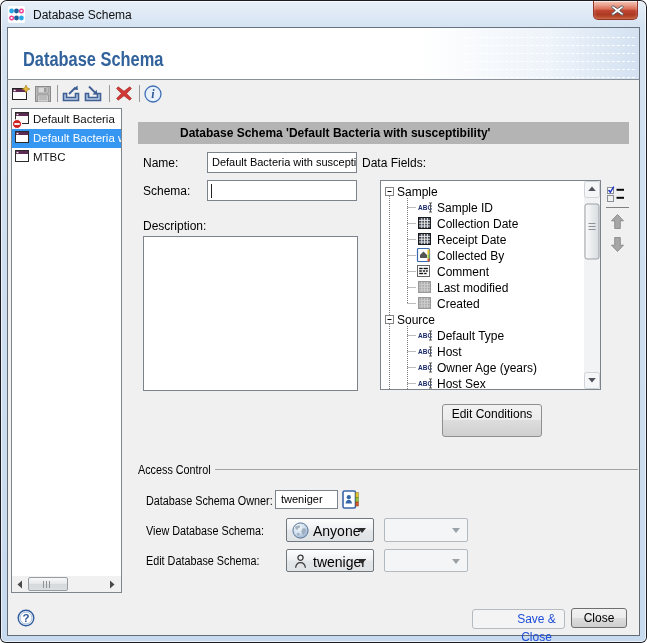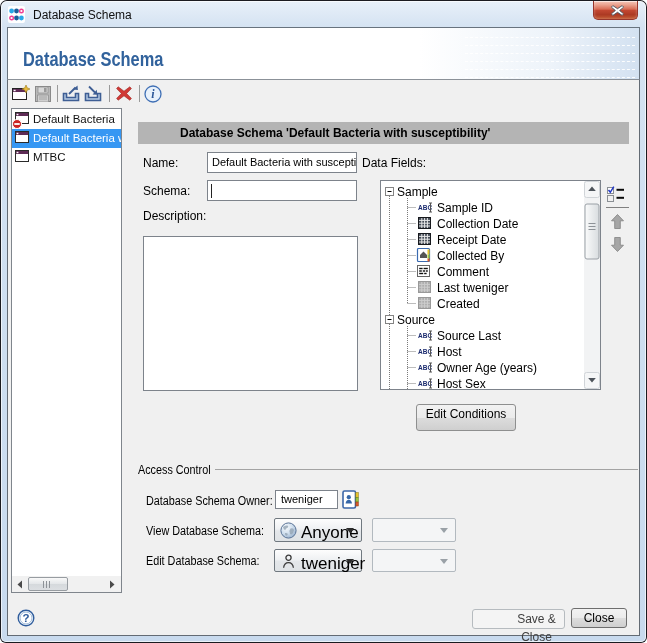--- a/index.html
+++ b/index.html
@@ -44,25 +44,25 @@
      font-size:12px;font-weight:bold;color:#000;line-height:22px;}
   #graybar span{margin-left:6px;padding-left:36px;}
   .lbl{font-size:12px;color:#000;white-space:nowrap;}
   .sqz{transform:scaleX(.9);transform-origin:0 50%;}
   .tbox{background:#fff;border:1px solid #7d838b;box-sizing:border-box;
      font-size:12px;color:#000;white-space:nowrap;overflow:hidden;}
   
   .btn{box-sizing:border-box;border:1px solid #8e8f8f;border-radius:3px;
      background:linear-gradient(180deg,#f2f2f2 0%,#ebebeb 50%,#dddddd 50%,#cfcfcf 100%);
      font-size:12px;color:#000;text-align:center;}
-  .btn.disabled{border-color:#b6bbbf;background:#f4f4f4;color:#404040;padding-left:36px;}
+  .btn.disabled{border-color:#b6bbbf;background:#f4f4f4;color:#1d4ed8;padding-left:36px;}
   
   .combo{box-sizing:border-box;border:1px solid #70787f;border-radius:2px;
      background:linear-gradient(180deg,#fdfdfd 0%,#eff1f3 45%,#e4e7ea 55%,#dfe3e6 100%);
-     font-size:17px;color:#000;}
+     font-size:14px;color:#000;margin-left:12px;}
   .combo.disabled{border-color:#b2b9bf;background:#f4f5f6;}
   .arrow{width:0;height:0;border-left:4px solid transparent;border-right:4px solid transparent;
      border-top:5px solid #2c2c2c;}
   .arrow.gray{border-top-color:#9aa1a7;}
 </style>
 </head>
 <body>
 <div class="abs" id="winborder"></div>
 <div class="abs" id="glass"></div>
 <div class="abs" id="client"></div>
@@ -172,21 +172,21 @@
 </div>
 
 <div class="abs" id="graybar"><span>Database Schema 'Default Bacteria with susceptibility'</span></div>
 
 <div class="abs lbl" style="left:143px;top:156px">Name:</div>
 <div class="abs tbox" style="left:207px;top:152px;width:150px;height:21px;line-height:19px;padding-left:4px;font-size:11px">Default Bacteria with susceptibility</div>
 <div class="abs lbl" style="left:143px;top:184px">Schema:</div>
 <div class="abs tbox" style="left:207px;top:180px;width:150px;height:21px">
     <div style="position:absolute;left:3px;top:3px;width:1px;height:14px;background:#222"></div>
   </div>
-<div class="abs lbl" style="left:143px;top:209px">Description:</div>
+<div class="abs lbl" style="left:143px;top:219px">Description:</div>
 <div class="abs tbox" style="left:143px;top:236px;width:215px;height:155px"></div>
 
 <div class="abs lbl" style="left:362px;top:156px">Data Fields:</div>
 <div class="abs tbox" id="treebox" style="left:380px;top:180px;width:221px;height:210px"></div>
 <svg class="abs" style="left:381px;top:181px" width="219" height="208" viewBox="0 0 219 208">
   <defs>
     <linearGradient id="sbv" x1="0" y1="0" x2="1" y2="0">
       <stop offset="0" stop-color="#fafbfb"></stop>
         <stop offset="1" stop-color="#d8dcdf"></stop>
     </linearGradient>
@@ -289,44 +289,44 @@
     <line x1="207.5" y1="45.5" x2="214.5" y2="45.5"></line>
     <line x1="207.5" y1="48.5" x2="214.5" y2="48.5"></line>
   </g>
 </svg>
 <div class="tree-lbl" style="left:397px;top:185px">Sample</div>
 <div class="tree-lbl" style="left:437px;top:201px">Sample ID</div>
 <div class="tree-lbl" style="left:437px;top:217px">Collection Date</div>
 <div class="tree-lbl" style="left:437px;top:233px">Receipt Date</div>
 <div class="tree-lbl" style="left:437px;top:249px">Collected By</div>
 <div class="tree-lbl" style="left:437px;top:265px">Comment</div>
-<div class="tree-lbl" style="left:437px;top:281px">Last tweniger</div>
+<div class="tree-lbl" style="left:437px;top:281px">Last modified</div>
 <div class="tree-lbl" style="left:437px;top:297px">Created</div>
 <div class="tree-lbl" style="left:397px;top:313px">Source</div>
-<div class="tree-lbl" style="left:437px;top:329px">Source Last</div>
+<div class="tree-lbl" style="left:437px;top:329px">Default Type</div>
 <div class="tree-lbl" style="left:437px;top:345px">Host</div>
 <div class="tree-lbl" style="left:437px;top:361px">Owner Age (years)</div>
 <div class="tree-lbl" style="left:437px;top:377px">Host Sex</div>
 
 <svg class="abs" style="left:607px;top:186px" width="17" height="16" viewBox="0 0 17 16">
   <rect x="0.5" y="1.5" width="6" height="6" fill="#fff" stroke="#8a8f94"></rect>
   <path d="M1.5 4 L3.3 6.3 L6.8 0.6" fill="none" stroke="#2238c8" stroke-width="1.5"></path>
   <rect x="9.5" y="2.8" width="7.5" height="2" fill="#0a0a0a"></rect>
   <rect x="0.5" y="9.5" width="6" height="6" fill="#f0f0f0" stroke="#8a8f94"></rect>
   <rect x="9.5" y="10.8" width="7.5" height="2" fill="#0a0a0a"></rect>
 </svg>
 <div class="abs" style="left:606px;top:207px;width:23px;height:1px;background:#808080"></div>
 <svg class="abs" style="left:611px;top:214px" width="13" height="15" viewBox="0 0 13 15">
   <path d="M6.5 0.5 L12.5 6.8 L9.3 6.8 L9.3 14.5 L3.7 14.5 L3.7 6.8 L0.5 6.8 Z" fill="#a6a6a6" stroke="#828282" stroke-width=".8"></path>
 </svg>
 <svg class="abs" style="left:611px;top:237px" width="13" height="15" viewBox="0 0 13 15">
   <path d="M6.5 14.5 L12.5 8.2 L9.3 8.2 L9.3 0.5 L3.7 0.5 L3.7 8.2 L0.5 8.2 Z" fill="#a6a6a6" stroke="#828282" stroke-width=".8"></path>
 </svg>
 
-<div class="abs btn" style="left:416px;top:404px;width:100px;height:27px;line-height:18px">Edit Conditions</div>
+<div class="abs btn" style="left:442px;top:404px;width:100px;height:33px;line-height:18px">Edit Conditions</div>
 
 <div class="abs lbl sqz" style="left:138px;top:463px">Access Control</div>
 <div class="abs" style="left:215px;top:469px;width:423px;height:1px;background:#a3a3a3"></div>
 <div class="abs lbl sqz" style="left:146px;top:494px">Database Schema Owner:</div>
 <div class="abs tbox" style="left:275px;top:490px;width:63px;height:19px;line-height:17px;padding-left:5px;font-size:11px">tweniger</div>
 <svg class="abs" style="left:342px;top:490px" width="18" height="19" viewBox="0 0 18 19">
   <rect x="1" y="1" width="12.5" height="17" rx="1.5" fill="#fff" stroke="#3b66a8" stroke-width="1.6"></rect>
   <circle cx="6.8" cy="7.2" r="2.1" fill="#3566a8"></circle>
   <path d="M3.6 13.5 Q4.2 9.8 6.8 9.8 Q9.4 9.8 10 13.5 Z" fill="#3566a8"></path>
   <rect x="13.8" y="2.5" width="2.6" height="5" fill="#e8c42c" stroke="#8a7616" stroke-width=".5"></rect>

